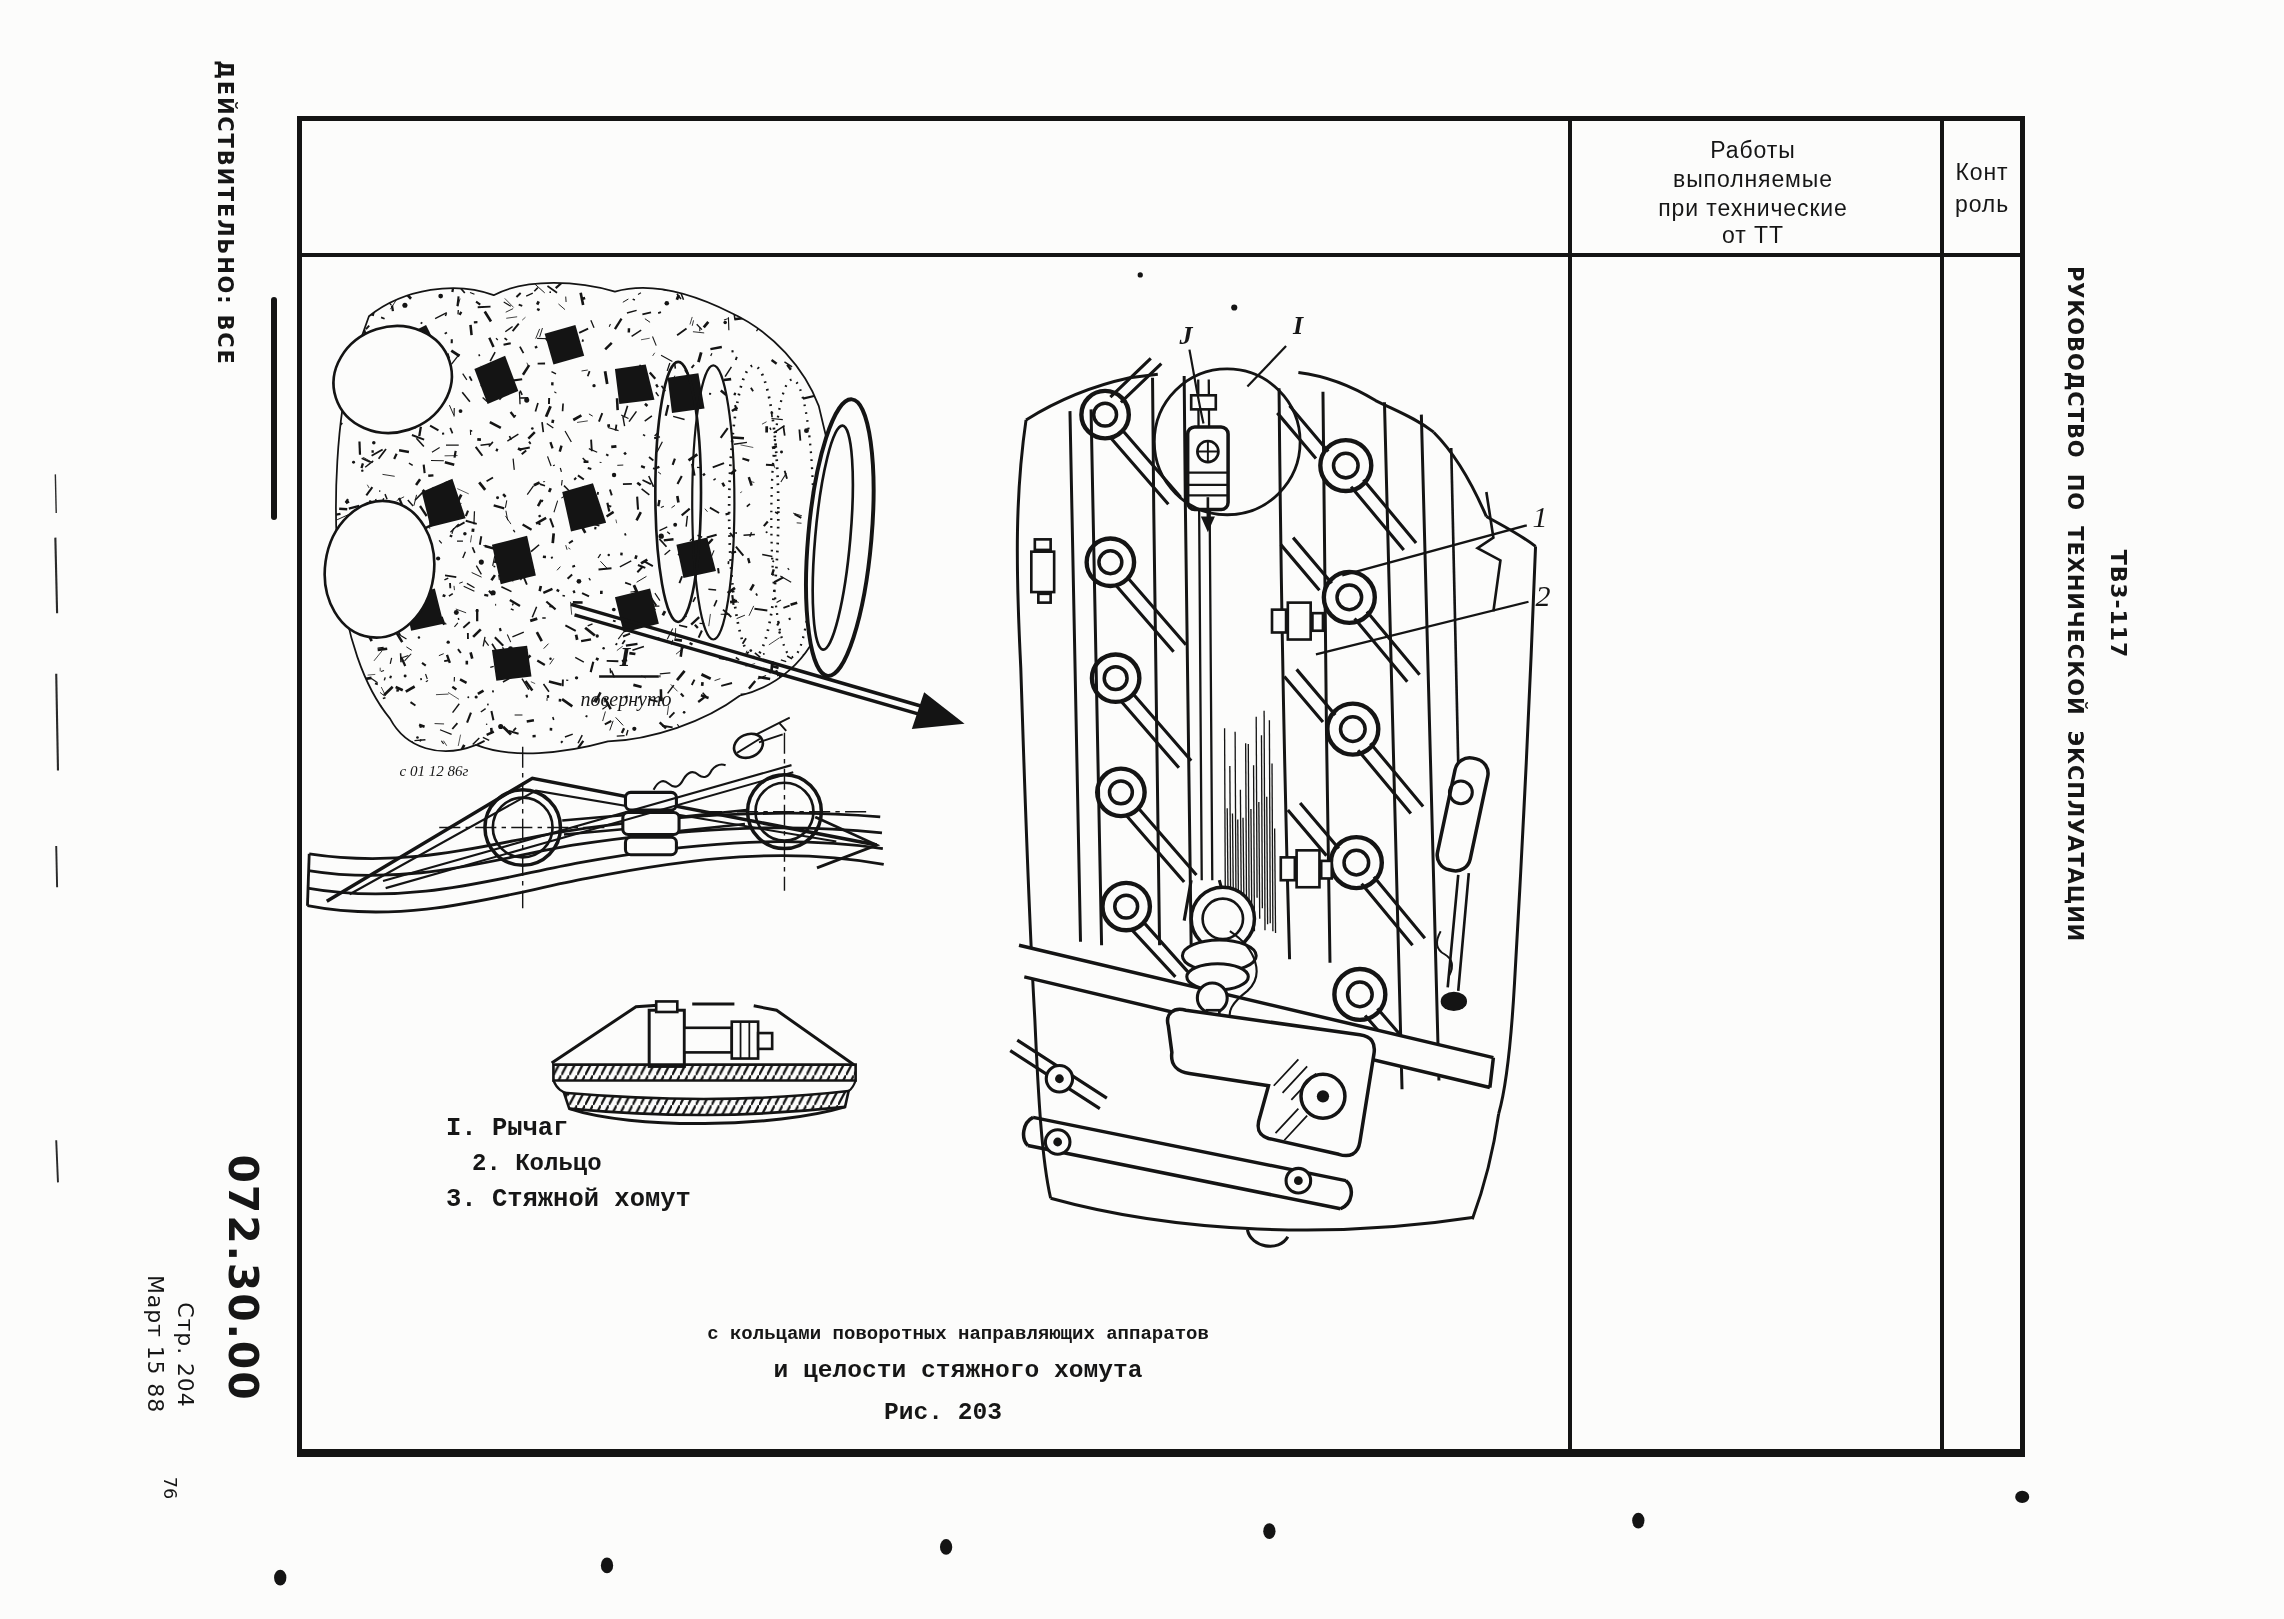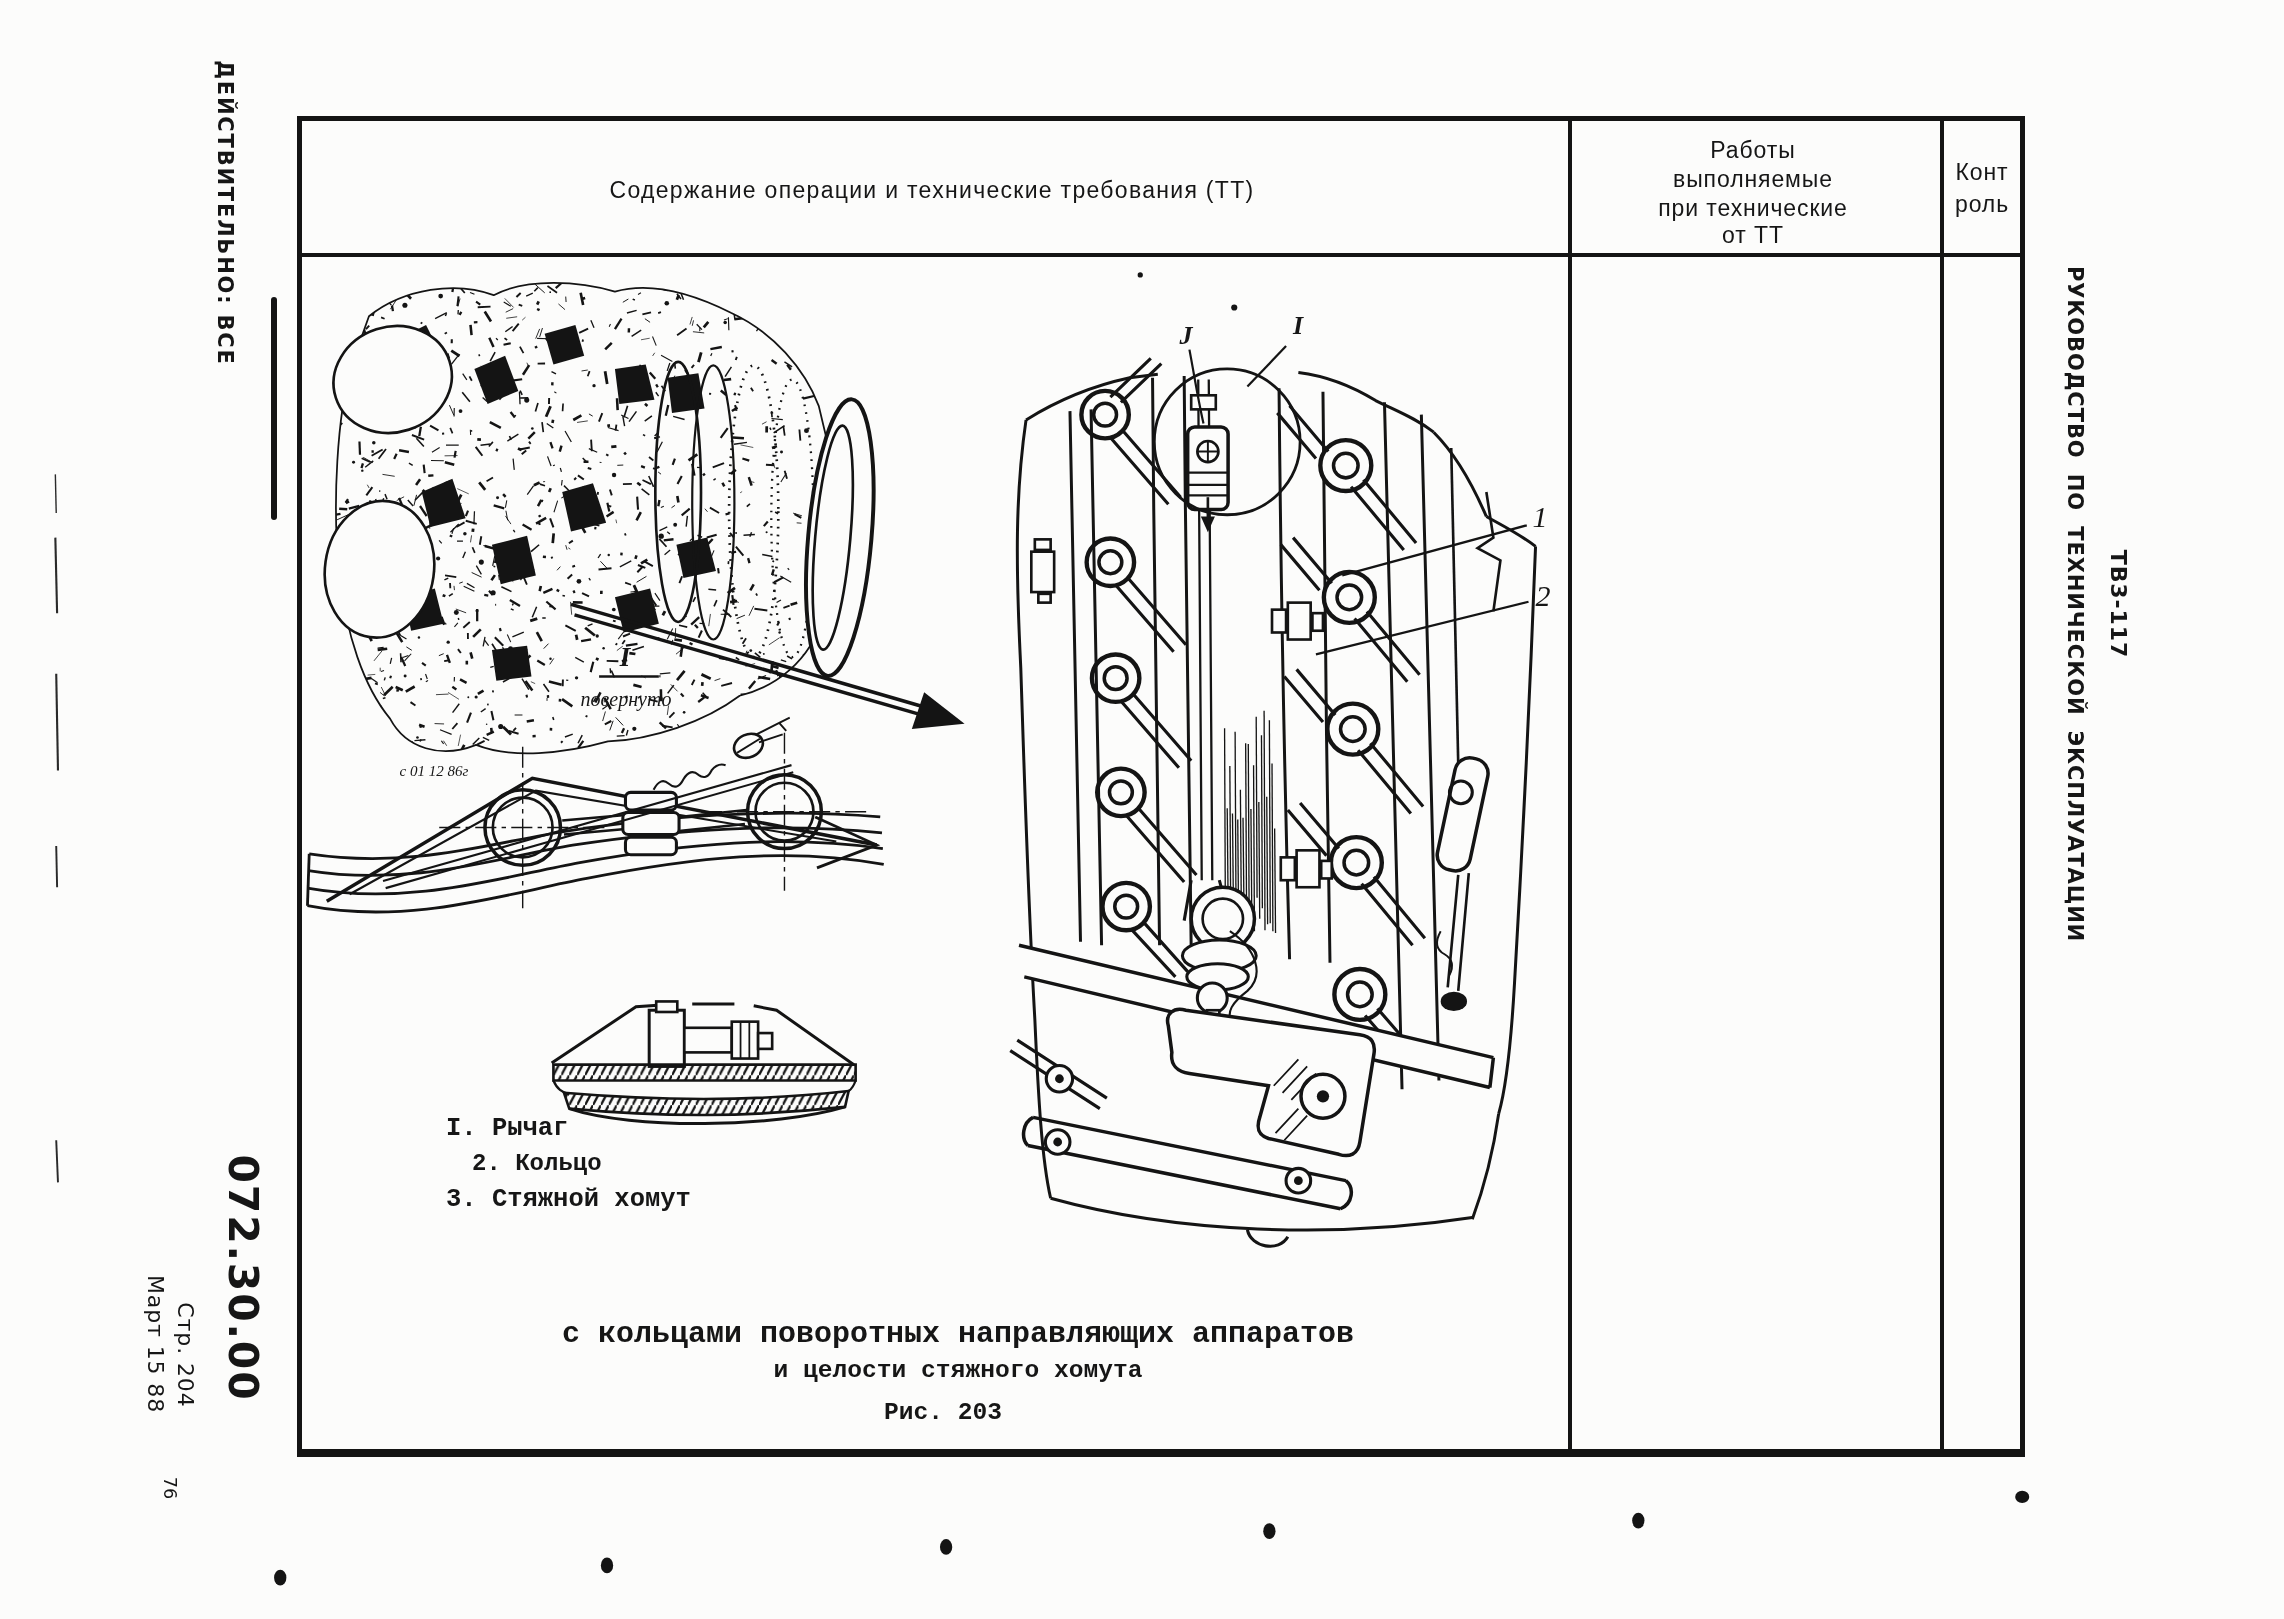--- a/index.html
+++ b/index.html
@@ -27,21 +27,20 @@
 
 <div class="page">
 
   <div class="tbl-outer"></div>
   <div class="rule" style="left:297px;top:253px;width:1728px;height:3.5px;"></div>
   <div class="rule" style="left:1568px;top:116px;width:3.5px;height:1341px;"></div>
   <div class="rule" style="left:1940px;top:116px;width:3.5px;height:1341px;"></div>
 
   <div class="rule" style="left:271px;top:297px;width:6.1px;height:223px;border-radius:3.5px;z-index:4;"></div>
 
-  <div class="t ctr hdr" style="left:932px;top:190px;">Содержание операции и технические требования (ТТ)</div>
 
   <div class="t ctr hdr-s" style="left:1753px;top:150px;">Работы</div>
   <div class="t ctr hdr-s" style="left:1753px;top:179px;">выполняемые</div>
   <div class="t ctr hdr-s" style="left:1753px;top:208px;">при технические</div>
   <div class="t ctr hdr-s" style="left:1753px;top:235px;">от ТТ</div>
 
   <div class="t ctr hdr-s" style="left:1982px;top:172px;">Конт</div>
   <div class="t ctr hdr-s" style="left:1982px;top:204px;">роль</div>
 
   <div class="t rot stamp" style="left:225px;top:213px;font-size:21px;font-weight:600;letter-spacing:1.8px;">ДЕЙСТВИТЕЛЬНО: ВСЕ</div>
@@ -59,21 +58,21 @@
 
   <div class="t ctr ital" style="left:1186px;top:336px;font-size:26px;font-weight:600;">J</div>
   <div class="t ctr ital" style="left:1298px;top:326px;font-size:26px;font-weight:600;">I</div>
   <div class="t ctr ital" style="left:1540px;top:517px;font-size:30px;">1</div>
   <div class="t ctr ital" style="left:1543px;top:596px;font-size:30px;">2</div>
 
   <div class="t mono" style="left:446px;top:1095px;font-size:25.5px;">I. Рычаг</div>
   <div class="t mono" style="left:472px;top:1131px;font-size:24px;">2. Кольцо</div>
   <div class="t mono" style="left:446px;top:1166px;font-size:25.5px;">3. Стяжной хомут</div>
 
-  <div class="t ctr mono" style="left:958px;top:1315px;font-size:30px;">с кольцами поворотных направляющих аппаратов</div>
+  <div class="t ctr mono" style="left:958px;top:1315px;font-size:19px;">с кольцами поворотных направляющих аппаратов</div>
   <div class="t ctr mono" style="left:958px;top:1351px;font-size:24.6px;">и целости стяжного хомута</div>
   <div class="t ctr mono" style="left:943px;top:1393px;font-size:24.6px;">Рис. 203</div>
 
   <svg class="art" width="2284" height="1619" viewBox="0 0 2600 1843">
     <defs>
       <clipPath id="engine-clip">
         <path d="M420,360 C460,328 520,320 562,336 C600,316 660,320 700,332 C742,320 792,336 832,356 C880,378 916,420 932,462 L942,504 C950,562 950,642 938,700 C922,754 882,782 842,792 C802,822 742,842 692,844 C642,858 582,864 542,848 C502,864 462,852 444,818 C414,782 394,722 386,652 C378,572 384,472 400,416 Z"></path>
       </clipPath>
       <pattern id="braid" width="9" height="17" patternUnits="userSpaceOnUse">
         <path d="M0,17 L9,0" stroke="#141414" stroke-width="2.6" fill="none"></path>

